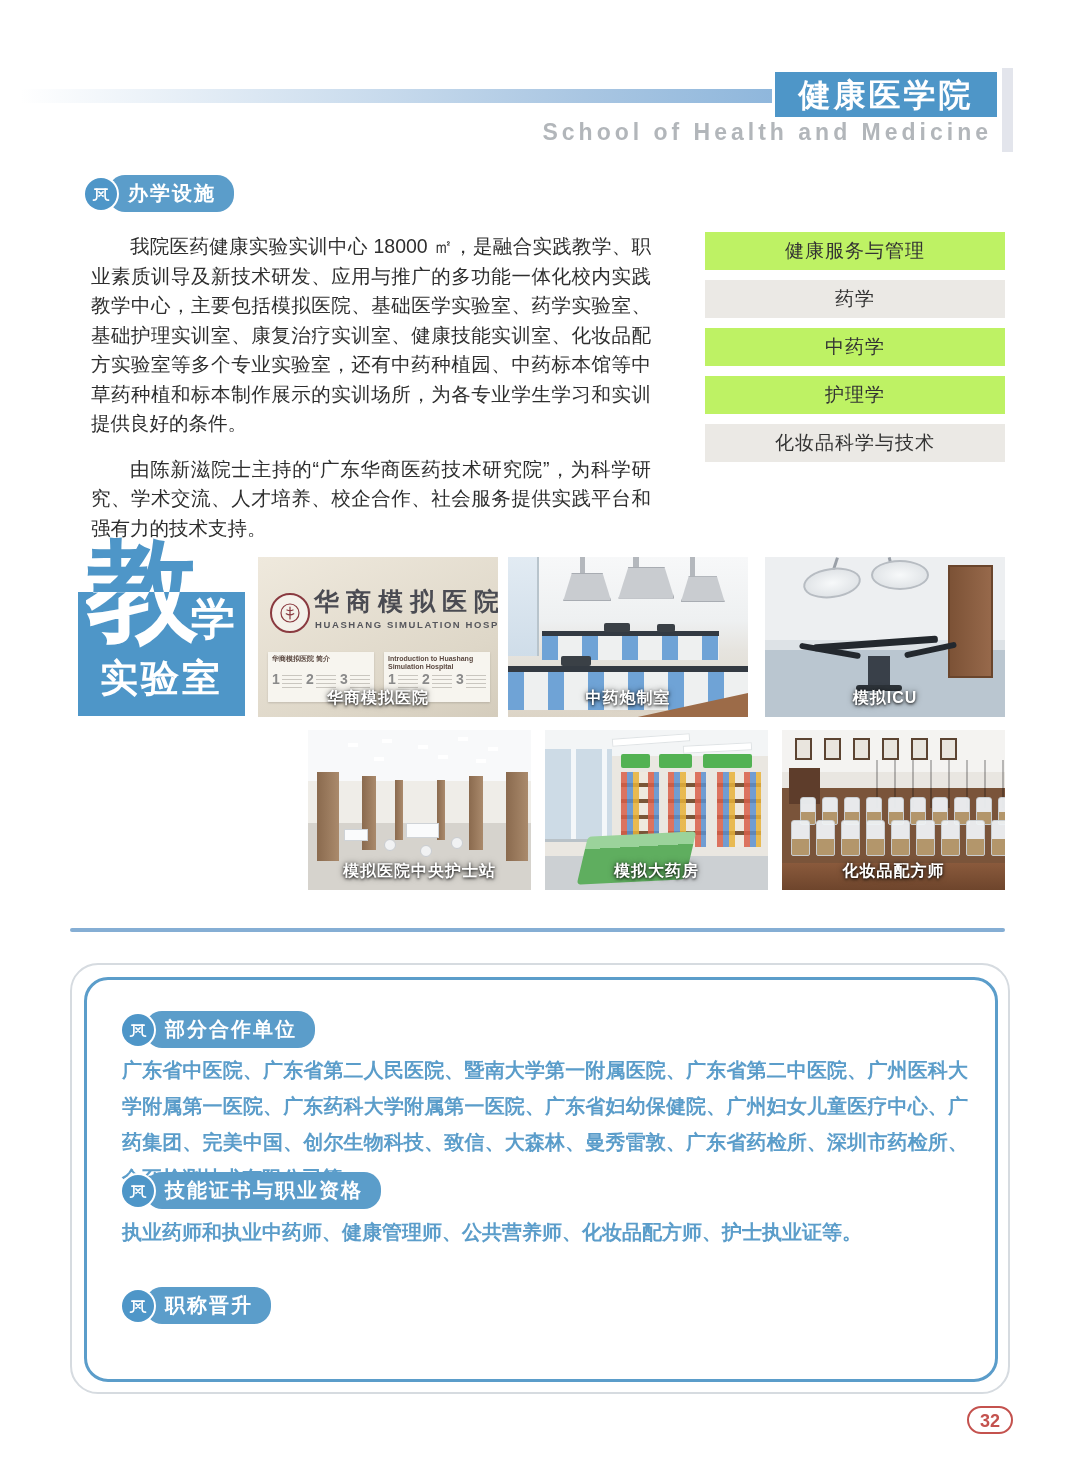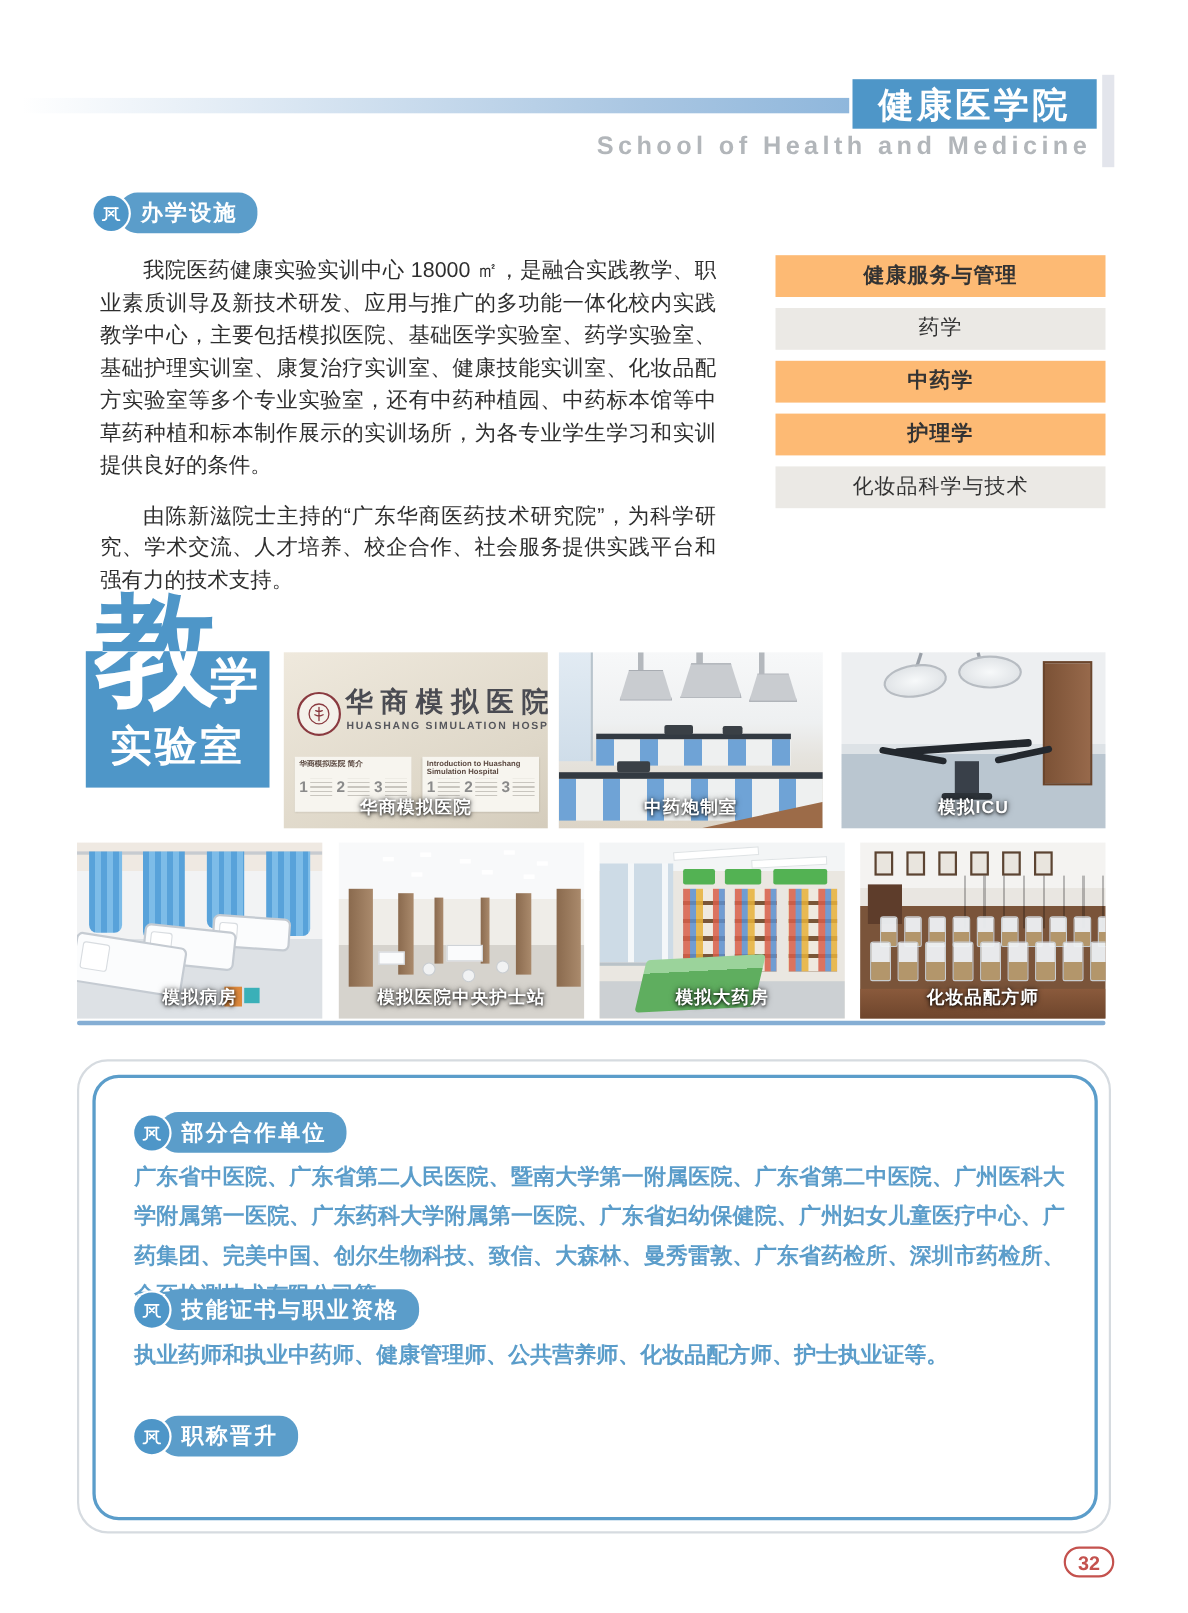--- a/index.html
+++ b/index.html
@@ -25,36 +25,36 @@
   
   .body-text{position:absolute;left:75px;top:216px;width:592px;font-size:19.5px;line-height:29.5px;
              color:#2e2e2e;text-align:justify;}
   .body-text p{margin:16px;text-indent:2em;}
 
   
   .majors{position:absolute;left:705px;top:222px;width:300px;}
   .majors-head{height:46px;background:#4e96c8;color:#fff;font-size:22px;font-weight:bold;
                letter-spacing:2px;text-align:center;line-height:46px;}
   .major-item{height:38px;margin-top:10px;font-size:19px;color:#333;text-align:center;line-height:38px;letter-spacing:1px;}
-  .row-blue{background:#fdba74;font-weight:bold;}
+  .row-blue{background:#bef264;}
   .row-gray{background:#ebe9e5;}
 
   
   .labs-box{position:absolute;left:78px;top:592px;width:167px;height:124px;background:#4e96c8;}
   .labs-xue{position:absolute;right:10px;top:-2px;color:#fff;font-size:44px;font-weight:bold;}
   .labs-shiyanshi{position:absolute;left:0;right:0;bottom:12px;text-align:center;color:#fff;
                   font-size:38px;font-weight:bold;letter-spacing:3px;}
   .jiao{position:absolute;left:86px;top:532px;width:120px;height:125px;font-size:112px;font-weight:bold;
         line-height:1.05;z-index:3;pointer-events:none;}
   .jiao span{position:absolute;left:0;top:0;}
   .jiao-top{color:#4e96c8;clip-path:inset(0 0 calc(100% - 60px) 0);}
   .jiao-bot{color:#ffffff;clip-path:inset(60px 0 0 0);}
 
   
-  .photo{position:absolute;overflow:hidden;background:#dfe2e5;margin-top:36px;}
+  .photo{position:absolute;overflow:hidden;background:#dfe2e5;}
   .photo .caption{position:absolute;left:0;right:0;bottom:8px;text-align:center;color:#fff;
                   font-size:16px;font-weight:bold;letter-spacing:1px;z-index:9;
                   text-shadow:0 1px 3px rgba(0,0,0,.9),0 0 6px rgba(0,0,0,.55);}
   .ab{position:absolute;}
 
   
   .p1{background:linear-gradient(155deg,#efe9dd,#ded7c8 70%,#d4ccbc);}
   .p1-logo{left:12px;top:36px;width:36px;height:36px;border-radius:50%;border:2px solid #8a3a40;
            display:flex;align-items:center;justify-content:center;background:rgba(255,255,255,.5);}
   .p1-cn{left:56px;top:28px;color:#4a4b52;font-size:25px;font-weight:bold;letter-spacing:7px;white-space:nowrap;}
@@ -257,39 +257,20 @@
     <div class="ab p3-lamp" style="left:44%;top:2%;"></div>
     <div class="ab p3-door"></div>
     <div class="ab p3-slab" style="left:20%;top:52%;width:52%;height:7px;transform:rotate(-4deg);"></div>
     <div class="ab p3-slab" style="left:14%;top:57%;width:26%;height:6px;transform:rotate(10deg);"></div>
     <div class="ab p3-slab" style="left:58%;top:56%;width:22%;height:6px;transform:rotate(-12deg);"></div>
     <div class="ab p3-ped"></div>
     <div class="ab p3-base"></div>
     <div class="caption">模拟ICU</div>
   </div>
 
-  <div class="photo p4" style="left:70px;top:730px;width:223px;height:160px;">
-    <div class="ab p4-rail"></div>
-    <div class="ab p4-cur" style="left:5%;width:30px;height:46%;"></div>
-    <div class="ab p4-cur" style="left:27%;width:38px;height:50%;"></div>
-    <div class="ab p4-cur" style="left:53%;width:34px;height:44%;"></div>
-    <div class="ab p4-cur" style="left:77%;width:40px;height:48%;"></div>
-    <div class="ab p4-bed" style="left:55%;top:42%;width:30%;height:16%;transform:rotate(4deg);">
-        <span class="ab p4-pillow" style="left:6%;top:18%;width:22%;height:55%;"></span>
-      </div>
-    <div class="ab p4-bed" style="left:27%;top:48%;width:36%;height:20%;transform:rotate(6deg);">
-        <span class="ab p4-pillow" style="left:5%;top:16%;width:22%;height:55%;"></span>
-      </div>
-    <div class="ab p4-bed" style="left:-2%;top:55%;width:44%;height:26%;transform:rotate(9deg);">
-        <span class="ab p4-pillow" style="left:5%;top:15%;width:24%;height:55%;"></span>
-      </div>
-    <div class="ab p4-bin1"></div>
-    <div class="ab p4-bin2"></div>
-    <div class="caption">模拟病房</div>
-  </div>
 
   <div class="photo p5" style="left:308px;top:730px;width:223px;height:160px;">
     <div class="ab p5-lts"></div>
     <div class="ab p5-col" style="left:4%;top:26%;width:22px;height:56%;"></div>
     <div class="ab p5-col" style="left:24%;top:29%;width:14px;height:46%;"></div>
     <div class="ab p5-col" style="left:39%;top:31%;width:8px;height:38%;"></div>
     <div class="ab p5-col" style="left:58%;top:31%;width:8px;height:38%;"></div>
     <div class="ab p5-col" style="left:72%;top:29%;width:14px;height:46%;"></div>
     <div class="ab p5-col" style="left:89%;top:26%;width:22px;height:56%;"></div>
     <div class="ab p5-tb" style="left:44%;top:58%;width:14%;height:8%;"></div>

